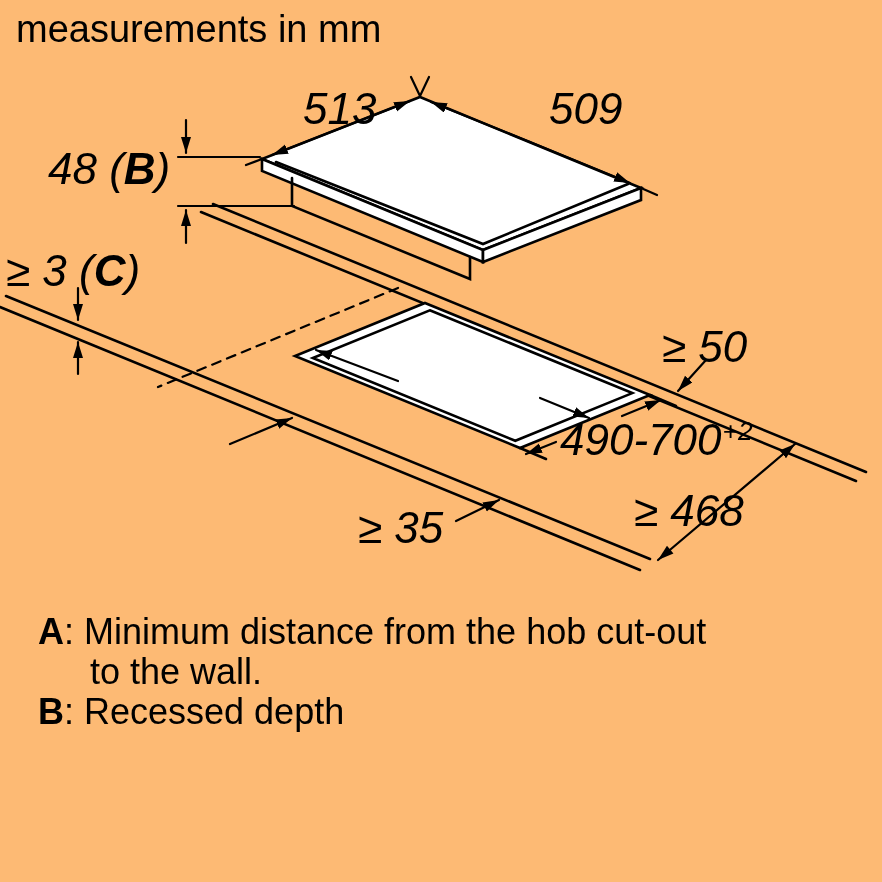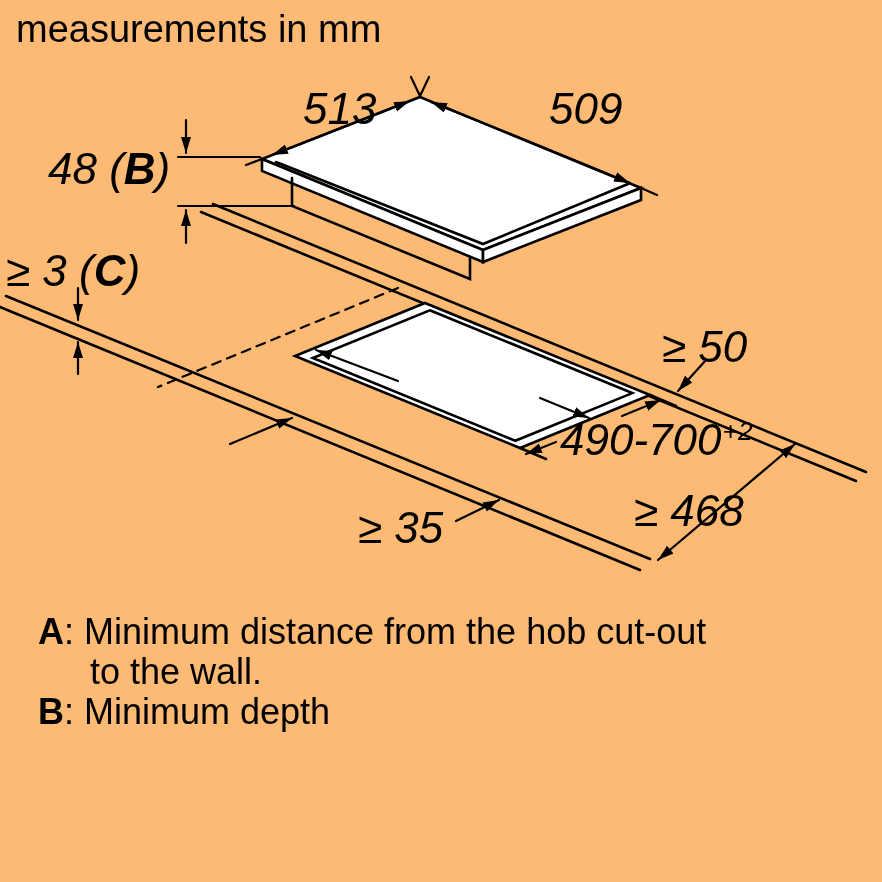--- a/index.html
+++ b/index.html
@@ -120,16 +120,16 @@
     <span>≥ 35</span>
   </div>
 
   <div class="dim-label" style="left:634px;top:486px">
     <span>≥ 468</span>
   </div>
 
   <div class="legend">
     <div class="legend-item"><b>A</b><span>: Minimum distance from the hob cut-out
 to the wall.</span></div>
-    <div class="legend-item"><b>B</b><span>: Minimum depth</span></div>
+    <div class="legend-item"><b>B</b><span>: Recessed depth</span></div>
   </div>
 
 </div>
 
 </body></html>

